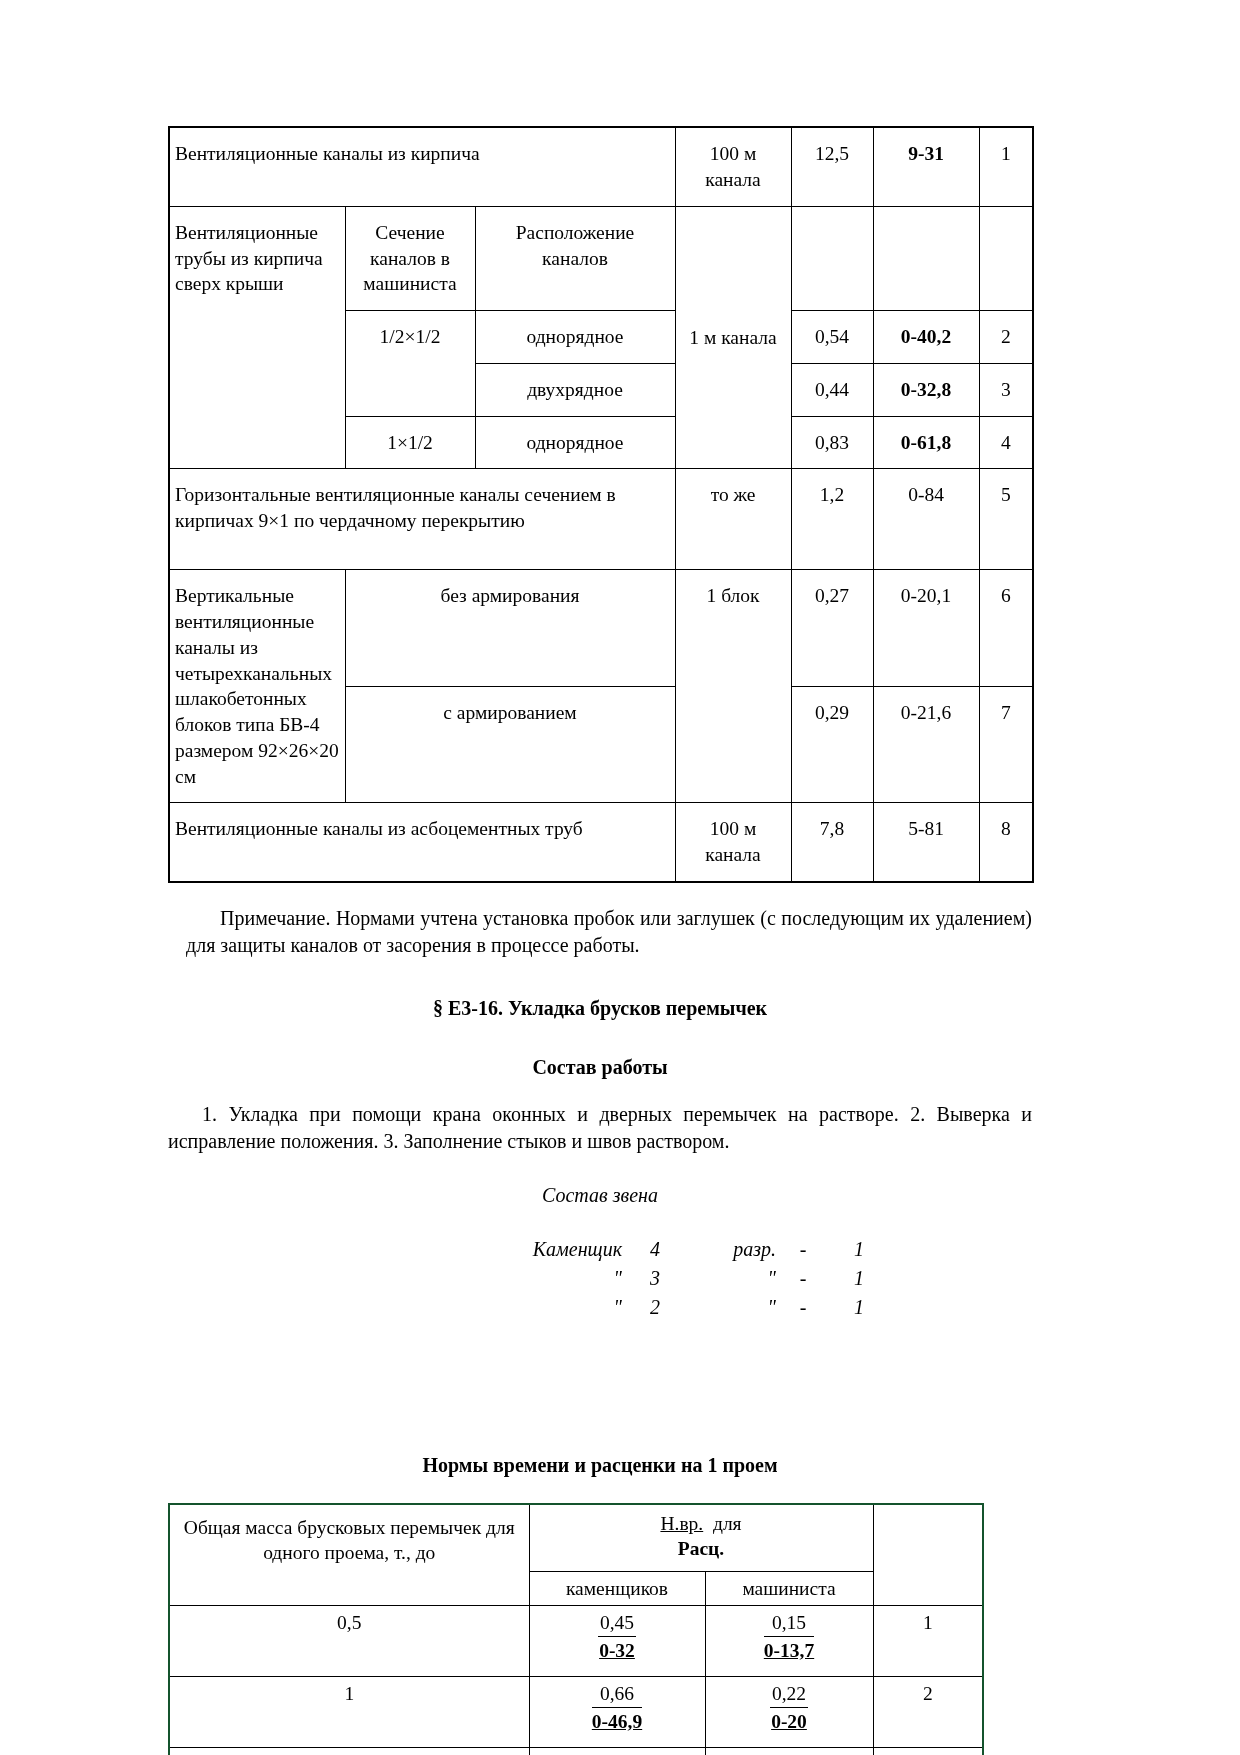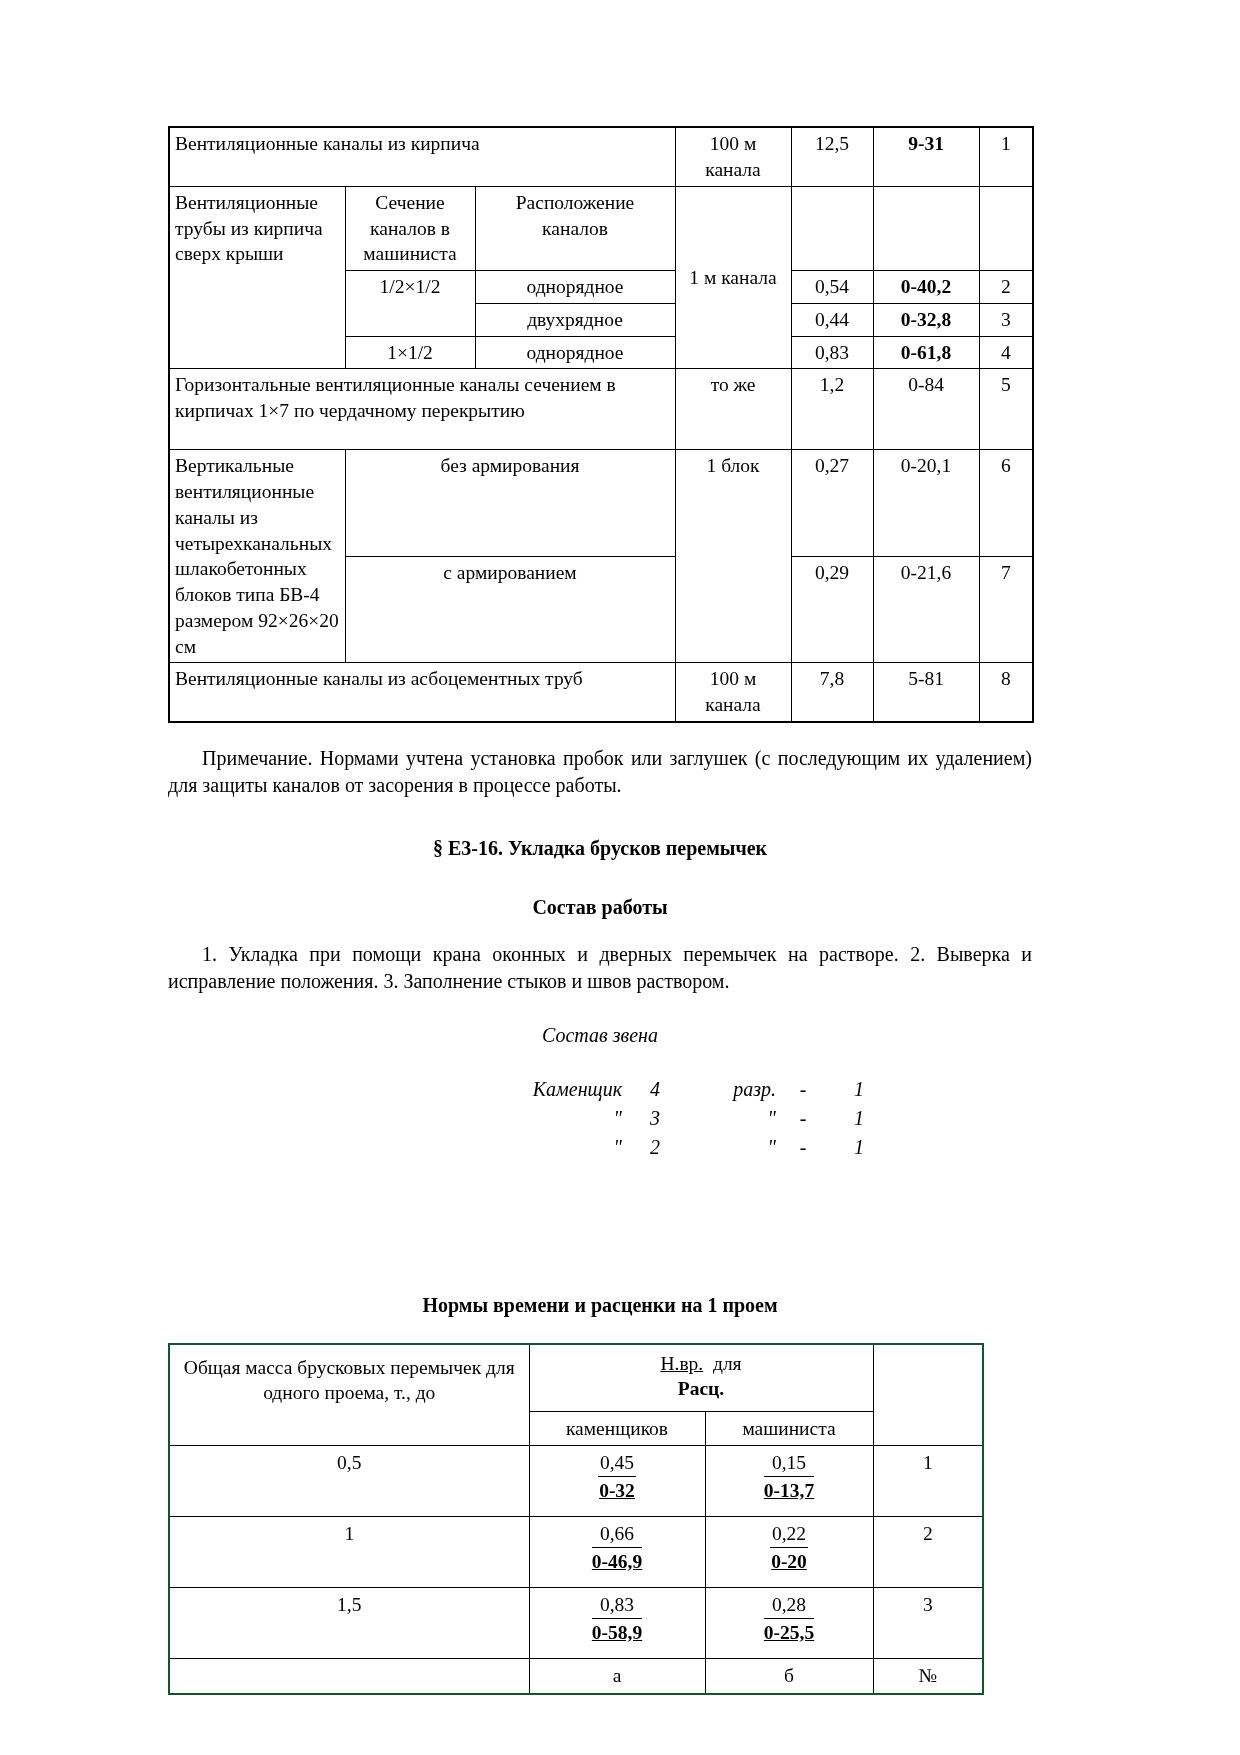--- a/index.html
+++ b/index.html
@@ -30,21 +30,21 @@
   }
 
   
   table.doc-table {
     border-collapse: collapse;
     width: 864px;
     table-layout: fixed;
   }
   table.doc-table td {
     border: 1px solid #000;
-    padding: 3px 5px;
+    padding: 13px 5px;
     font-size: 19.5px;
     line-height: 1.32;
     vertical-align: top;
     text-align: center;
     background: #fff;
   }
   table.doc-table td.left {
     text-align: left;
   }
   table.doc-table td.mid {
@@ -57,20 +57,21 @@
   
   .para {
     font-size: 20px;
     line-height: 1.34;
     text-align: justify;
     text-indent: 34px;
     margin: 0;
   }
   .para-note {
     margin-top: 22px;
+    margin-left: 18px;
   }
   .h-center {
     text-align: center;
     font-weight: bold;
     font-size: 20px;
     margin: 0;
   }
   .h-sect { margin-top: 38px; }
   .h-sub  { margin-top: 36px; }
   .spacer-22 { height: 22px; }
@@ -190,21 +191,21 @@
       </tr>
       <tr>
         <td>1×1/2</td>
         <td>однорядное</td>
         <td>0,83</td>
         <td class="b">0-61,8</td>
         <td>4</td>
       </tr>
 
       <tr>
-        <td class="left" colspan="3" style="height:74px">Горизонтальные вентиляционные каналы сечением в кирпичах 1×7 по чердачному перекрытию</td>
+        <td class="left" colspan="3" style="height:74px">Горизонтальные вентиляционные каналы сечением в кирпичах 9×1 по чердачному перекрытию</td>
         <td>то же</td>
         <td>1,2</td>
         <td>0-84</td>
         <td>5</td>
       </tr>
 
       <tr>
         <td class="left" rowspan="2">Вертикальные вентиляционные каналы из четырехканальных шлакобетонных блоков типа БВ-4 размером 92×26×20 см</td>
         <td colspan="2" style="height:52px">без армирования</td>
         <td rowspan="2">1 блок</td>

